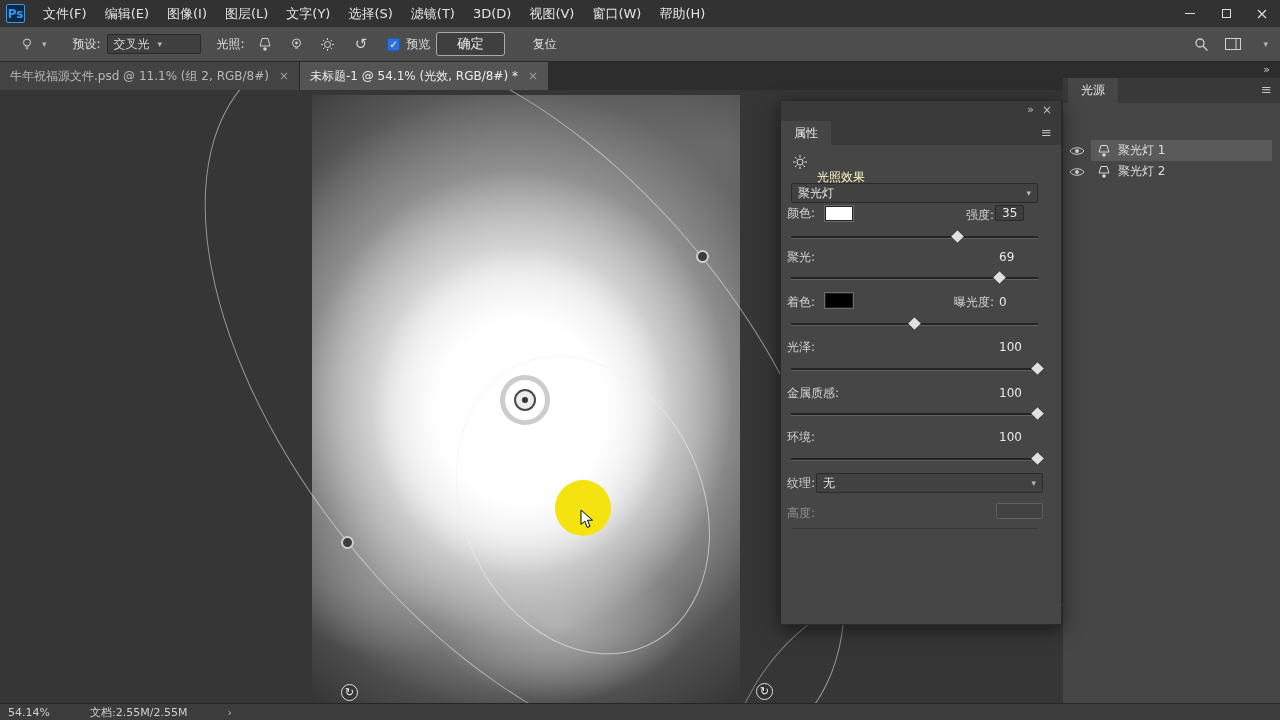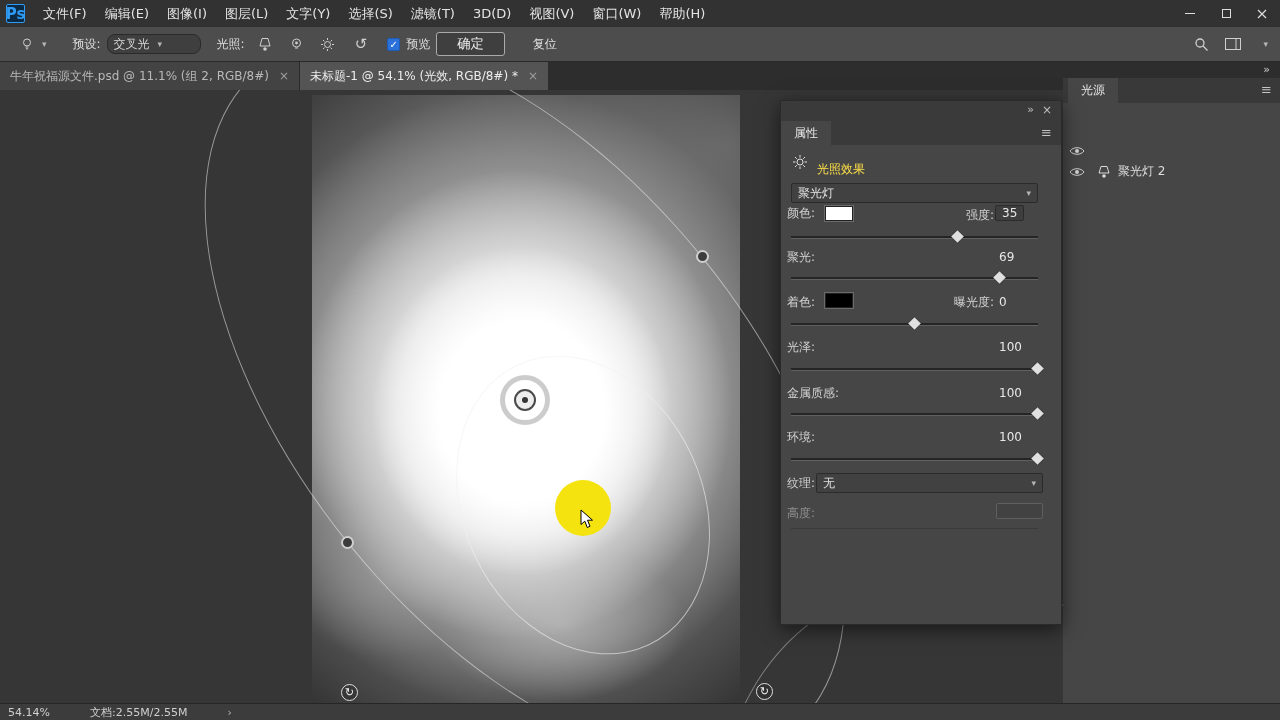--- a/index.html
+++ b/index.html
@@ -3,32 +3,32 @@
 <meta charset="utf-8">
 <style>
   * { margin:0; padding:0; box-sizing:border-box; }
   html,body { background:#222; }
   .stage{position:relative;width:1280px;height:720px;overflow:hidden;background:#363636;
     font-family:"DejaVu Sans","Liberation Sans",sans-serif;font-size:12px;color:#d6d6d6;}
 
   
   .titlebar{position:absolute;left:0;top:0;width:1280px;height:27px;background:#323232;display:flex;align-items:center;}
   .ps-logo{width:19px;height:19px;margin:0 9px 0 6px;background:#0d2a44;border:1px solid #2f9bf4;border-radius:2px;
-    color:#2f9bf4;font-size:15px;font-weight:bold;display:flex;align-items:center;justify-content:center;}
+    color:#2f9bf4;font-size:12px;font-weight:bold;display:flex;align-items:center;justify-content:center;}
   .menu-item{padding:0 9px;font-size:13px;color:#e3e3e3;line-height:27px;cursor:default;white-space:nowrap;}
   .win-controls{margin-left:auto;display:flex;height:100%;}
   .win-btn{width:36px;display:flex;align-items:center;justify-content:center;}
   .glyph-min{width:10px;height:1px;background:#ddd;}
   .glyph-max{width:9px;height:9px;border:1px solid #ddd;}
 
   
   .optionsbar{position:absolute;left:0;top:27px;width:1280px;height:35px;background:#4d4d4d;
     border-bottom:1px solid #292929;display:flex;align-items:center;padding:0 12px 0 20px;}
   .ob-label{color:#dedede;margin-right:6px;white-space:nowrap;}
-  .ob-select{height:20px;background:#3f3f3f;border:1px solid #2a2a2a;border-radius:8px;display:flex;align-items:center;padding:0 6px;}
+  .ob-select{height:20px;background:#3f3f3f;border:1px solid #2a2a2a;border-radius:2px;display:flex;align-items:center;padding:0 6px;}
   .chev{color:#b5b5b5;font-size:9px;margin-left:8px;}
   .ob-icon{display:flex;align-items:center;justify-content:center;}
   .btn-ok{height:24px;padding:0 20px;background:#3f3f3f;border:1px solid #ababab;border-radius:3px;color:#ececec;
     display:flex;align-items:center;white-space:nowrap;}
   .btn-reset{height:24px;padding:0 16px;color:#e0e0e0;display:flex;align-items:center;margin-left:12px;white-space:nowrap;}
   .cb{width:13px;height:13px;background:#2b71d9;border:1px solid #1c5bb8;border-radius:2px;color:#fff;
     font-size:10px;line-height:11px;text-align:center;margin-right:6px;}
 
   
   .tabbar{position:absolute;left:0;top:62px;width:1063px;height:28px;background:#2d2d2d;display:flex;align-items:flex-start;}
@@ -72,21 +72,21 @@
   .props{position:absolute;left:780px;top:100px;width:282px;height:525px;background:#464646;
     box-shadow:0 5px 18px rgba(0,0,0,.55);z-index:20;border:1px solid #2a2a2a;}
   .props-topstrip{position:relative;height:20px;background:#3a3a3a;}
   .pp-collapse{position:absolute;right:27px;top:2px;font-size:11px;color:#c0c0c0;}
   .pp-close{position:absolute;right:9px;top:2px;font-size:12px;color:#c0c0c0;}
   .props-tabstrip{position:relative;height:24px;background:#3a3a3a;}
   .props-tab{position:absolute;left:0;top:0;height:24px;padding:0 13px;background:#464646;color:#eaeaea;display:flex;align-items:center;}
   .pp-menu{position:absolute;right:9px;top:4px;color:#c6c6c6;font-size:13px;}
   .props-body{position:absolute;left:0;top:44px;right:0;bottom:0;}
   .fx-icon{position:absolute;left:10px;top:8px;width:18px;height:18px;display:flex;align-items:center;justify-content:center;}
-  .fx-title{position:absolute;left:36px;top:16px;color:#fde047;}
+  .fx-title{position:absolute;left:36px;top:24px;color:#fef9c3;}
   .pp-select{position:absolute;height:20px;background:#414141;border:1px solid #2b2b2b;border-radius:2px;
     display:flex;align-items:center;padding:0 6px;color:#e2e2e2;}
   .pp-select .sel-text{flex:1;white-space:nowrap;overflow:hidden;}
   .pp-label{position:absolute;left:6px;height:16px;line-height:16px;color:#d2d2d2;white-space:nowrap;}
   .pp-rlabel{position:absolute;right:67px;height:16px;line-height:16px;color:#d2d2d2;white-space:nowrap;}
   .pp-value{position:absolute;left:218px;height:16px;line-height:16px;color:#e8e8e8;}
   .pp-value.boxed{left:214px;background:#3e3e3e;border:1px solid #2b2b2b;border-radius:2px;padding:0 6px;line-height:15px;}
   .swatch{position:absolute;left:44px;width:28px;height:15px;border:1px solid #222;box-shadow:0 0 0 1px #6a6a6a;}
   .pp-slider{position:absolute;left:10px;width:247px;height:14px;}
   .pp-track{position:absolute;left:0;top:6px;width:247px;height:2px;background:#252525;box-shadow:0 1px 0 rgba(255,255,255,.14);}
@@ -237,20 +237,27 @@
       <span class="dock-menu">≡</span>
     </div>
 
     <div class="light-row selected" style="top:78px;">
       <span class="eye-btn">
         <svg width="16" height="10" viewBox="0 0 16 10">
           <path d="M1 5 C4 0.6 12 0.6 15 5 C12 9.4 4 9.4 1 5 Z" fill="none" stroke="#d0d0d0"></path>
             <circle cx="8" cy="5" r="2" fill="#d0d0d0"></circle>
         </svg>
       </span>
+      <span class="light-body">
+        <svg width="14" height="14" viewBox="0 0 14 14">
+          <path d="M4 1.5 L10 1.5 L12 8 L2 8 Z" fill="none" stroke="#d8d8d8"></path>
+            <circle cx="7" cy="11" r="1.8" fill="#d8d8d8"></circle>
+        </svg>
+        <span>聚光灯 1</span>
+      </span>
     </div>
 
     <div class="light-row" style="top:99px;text-align:center;">
       <span class="eye-btn">
         <svg width="16" height="10" viewBox="0 0 16 10">
           <path d="M1 5 C4 0.6 12 0.6 15 5 C12 9.4 4 9.4 1 5 Z" fill="none" stroke="#d0d0d0"></path>
             <circle cx="8" cy="5" r="2" fill="#d0d0d0"></circle>
         </svg>
       </span>
       <span class="light-body">

